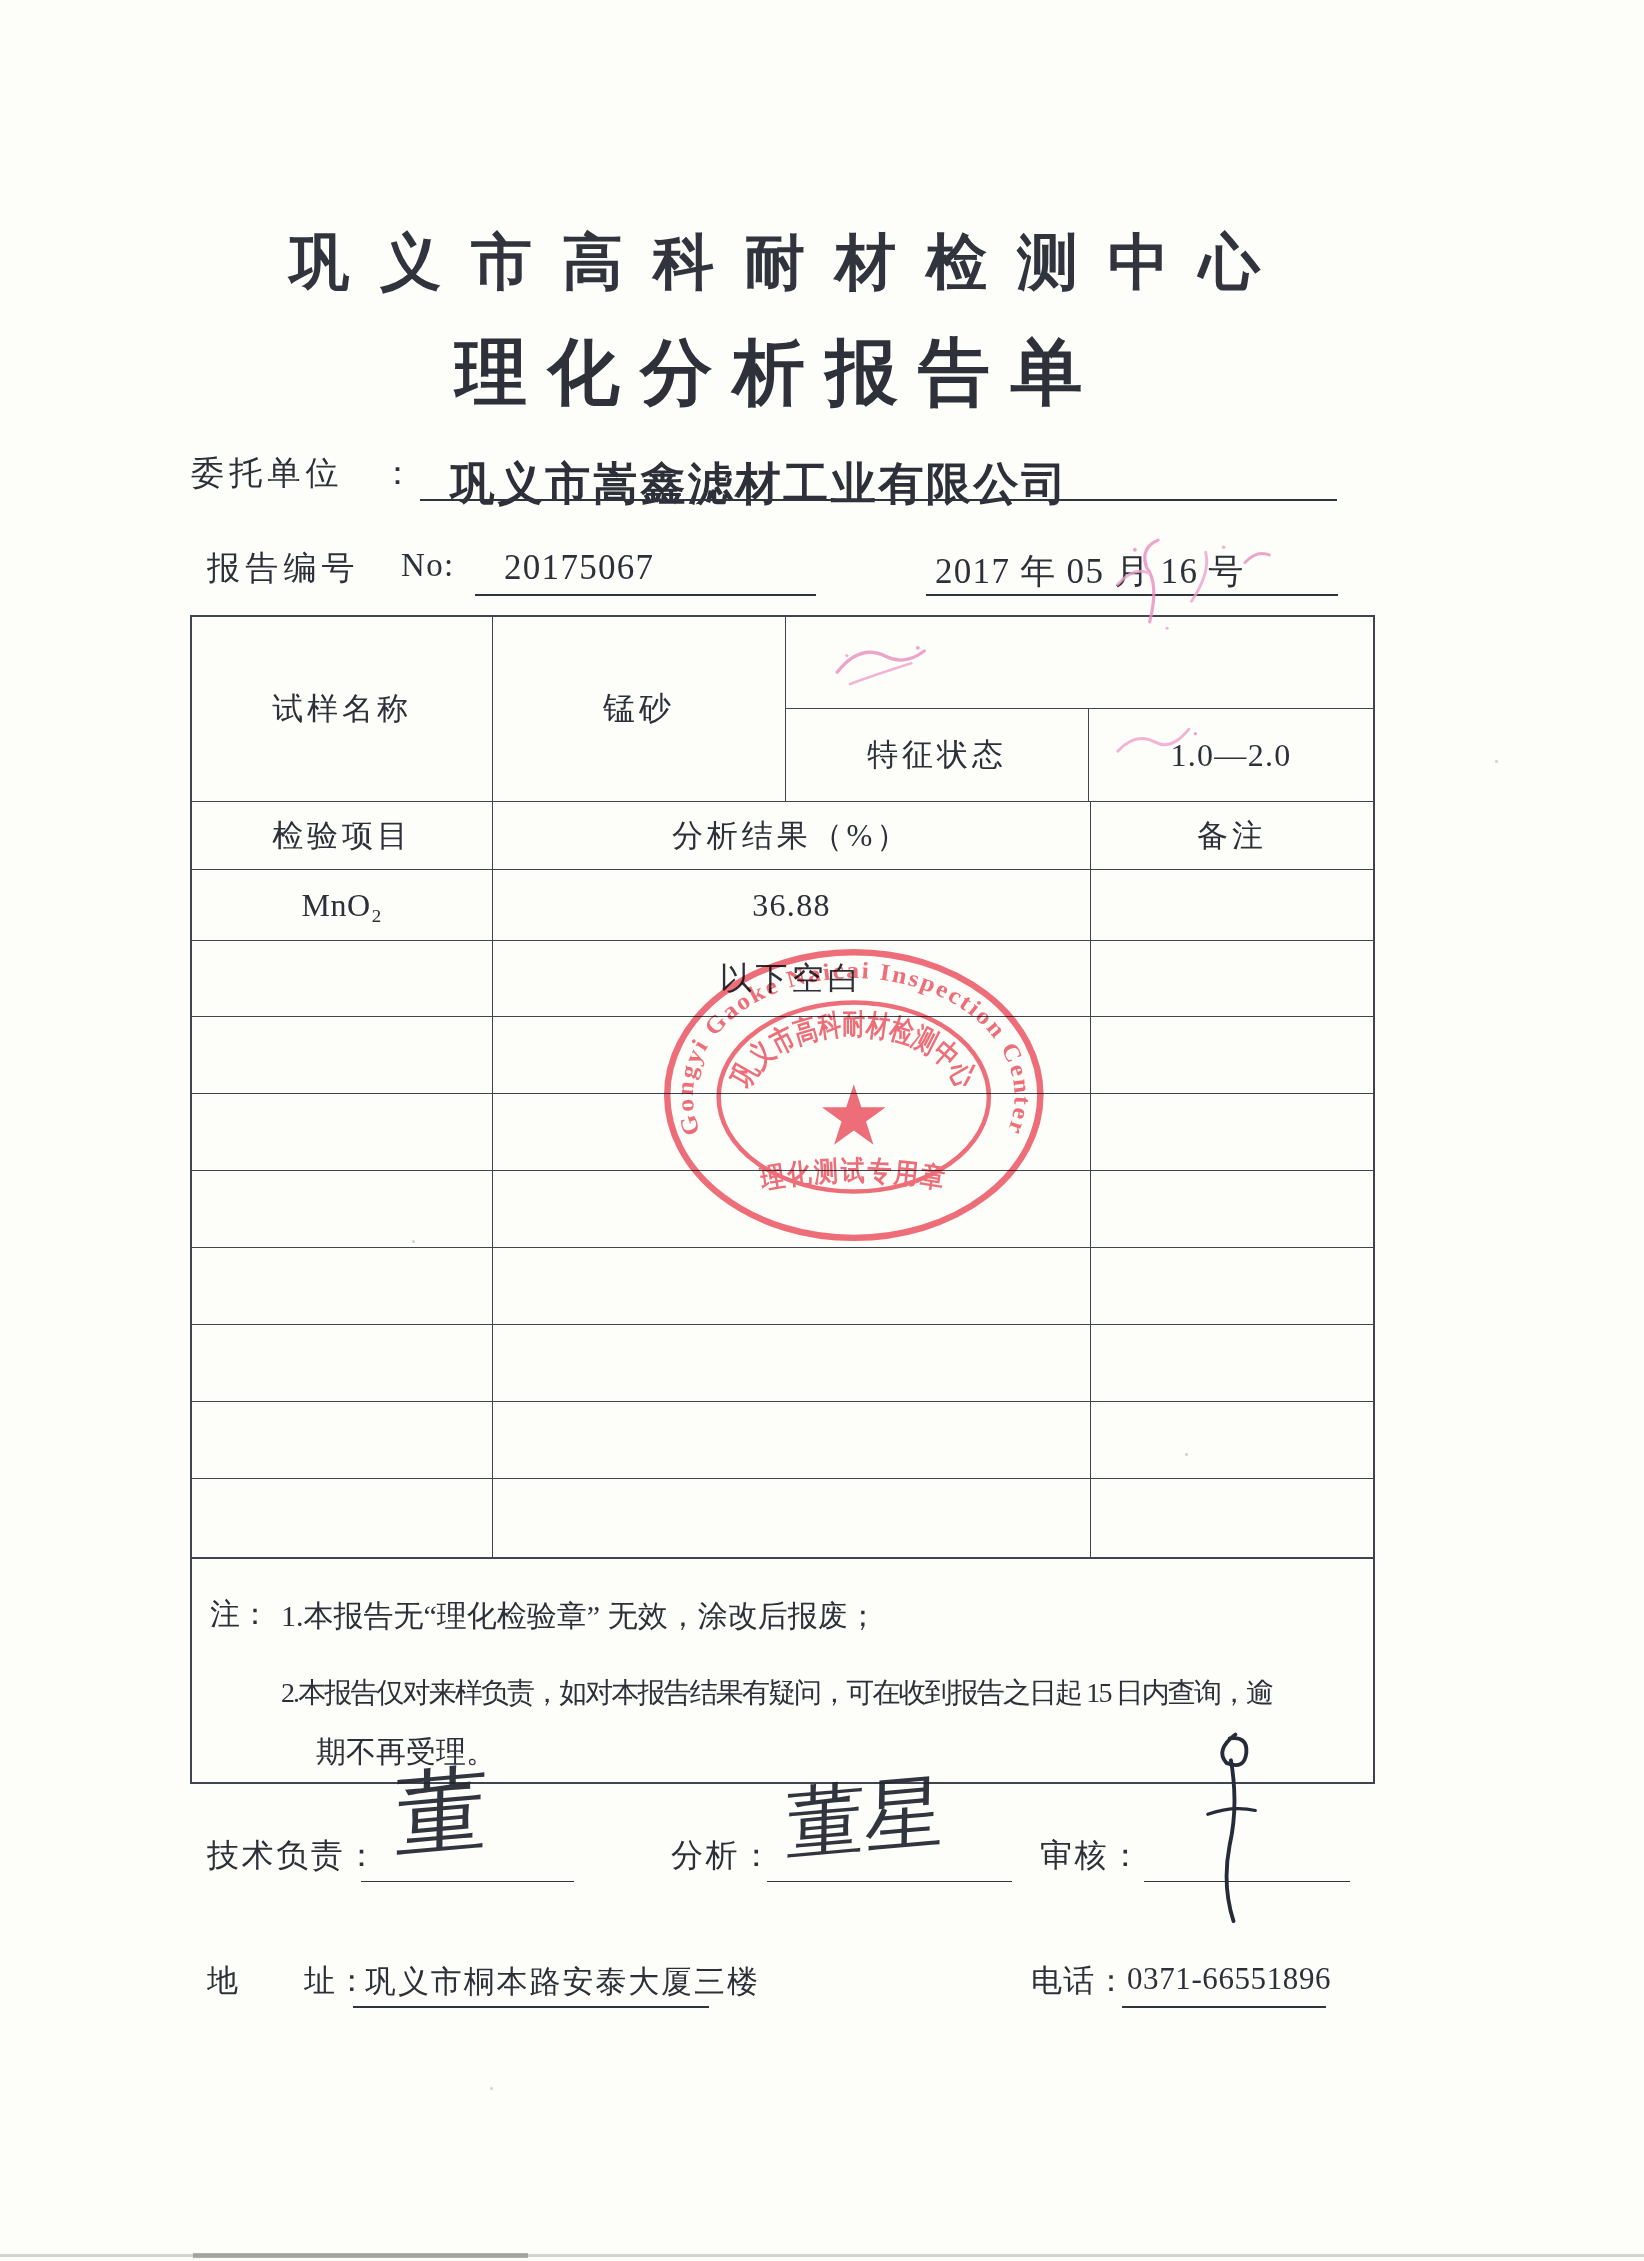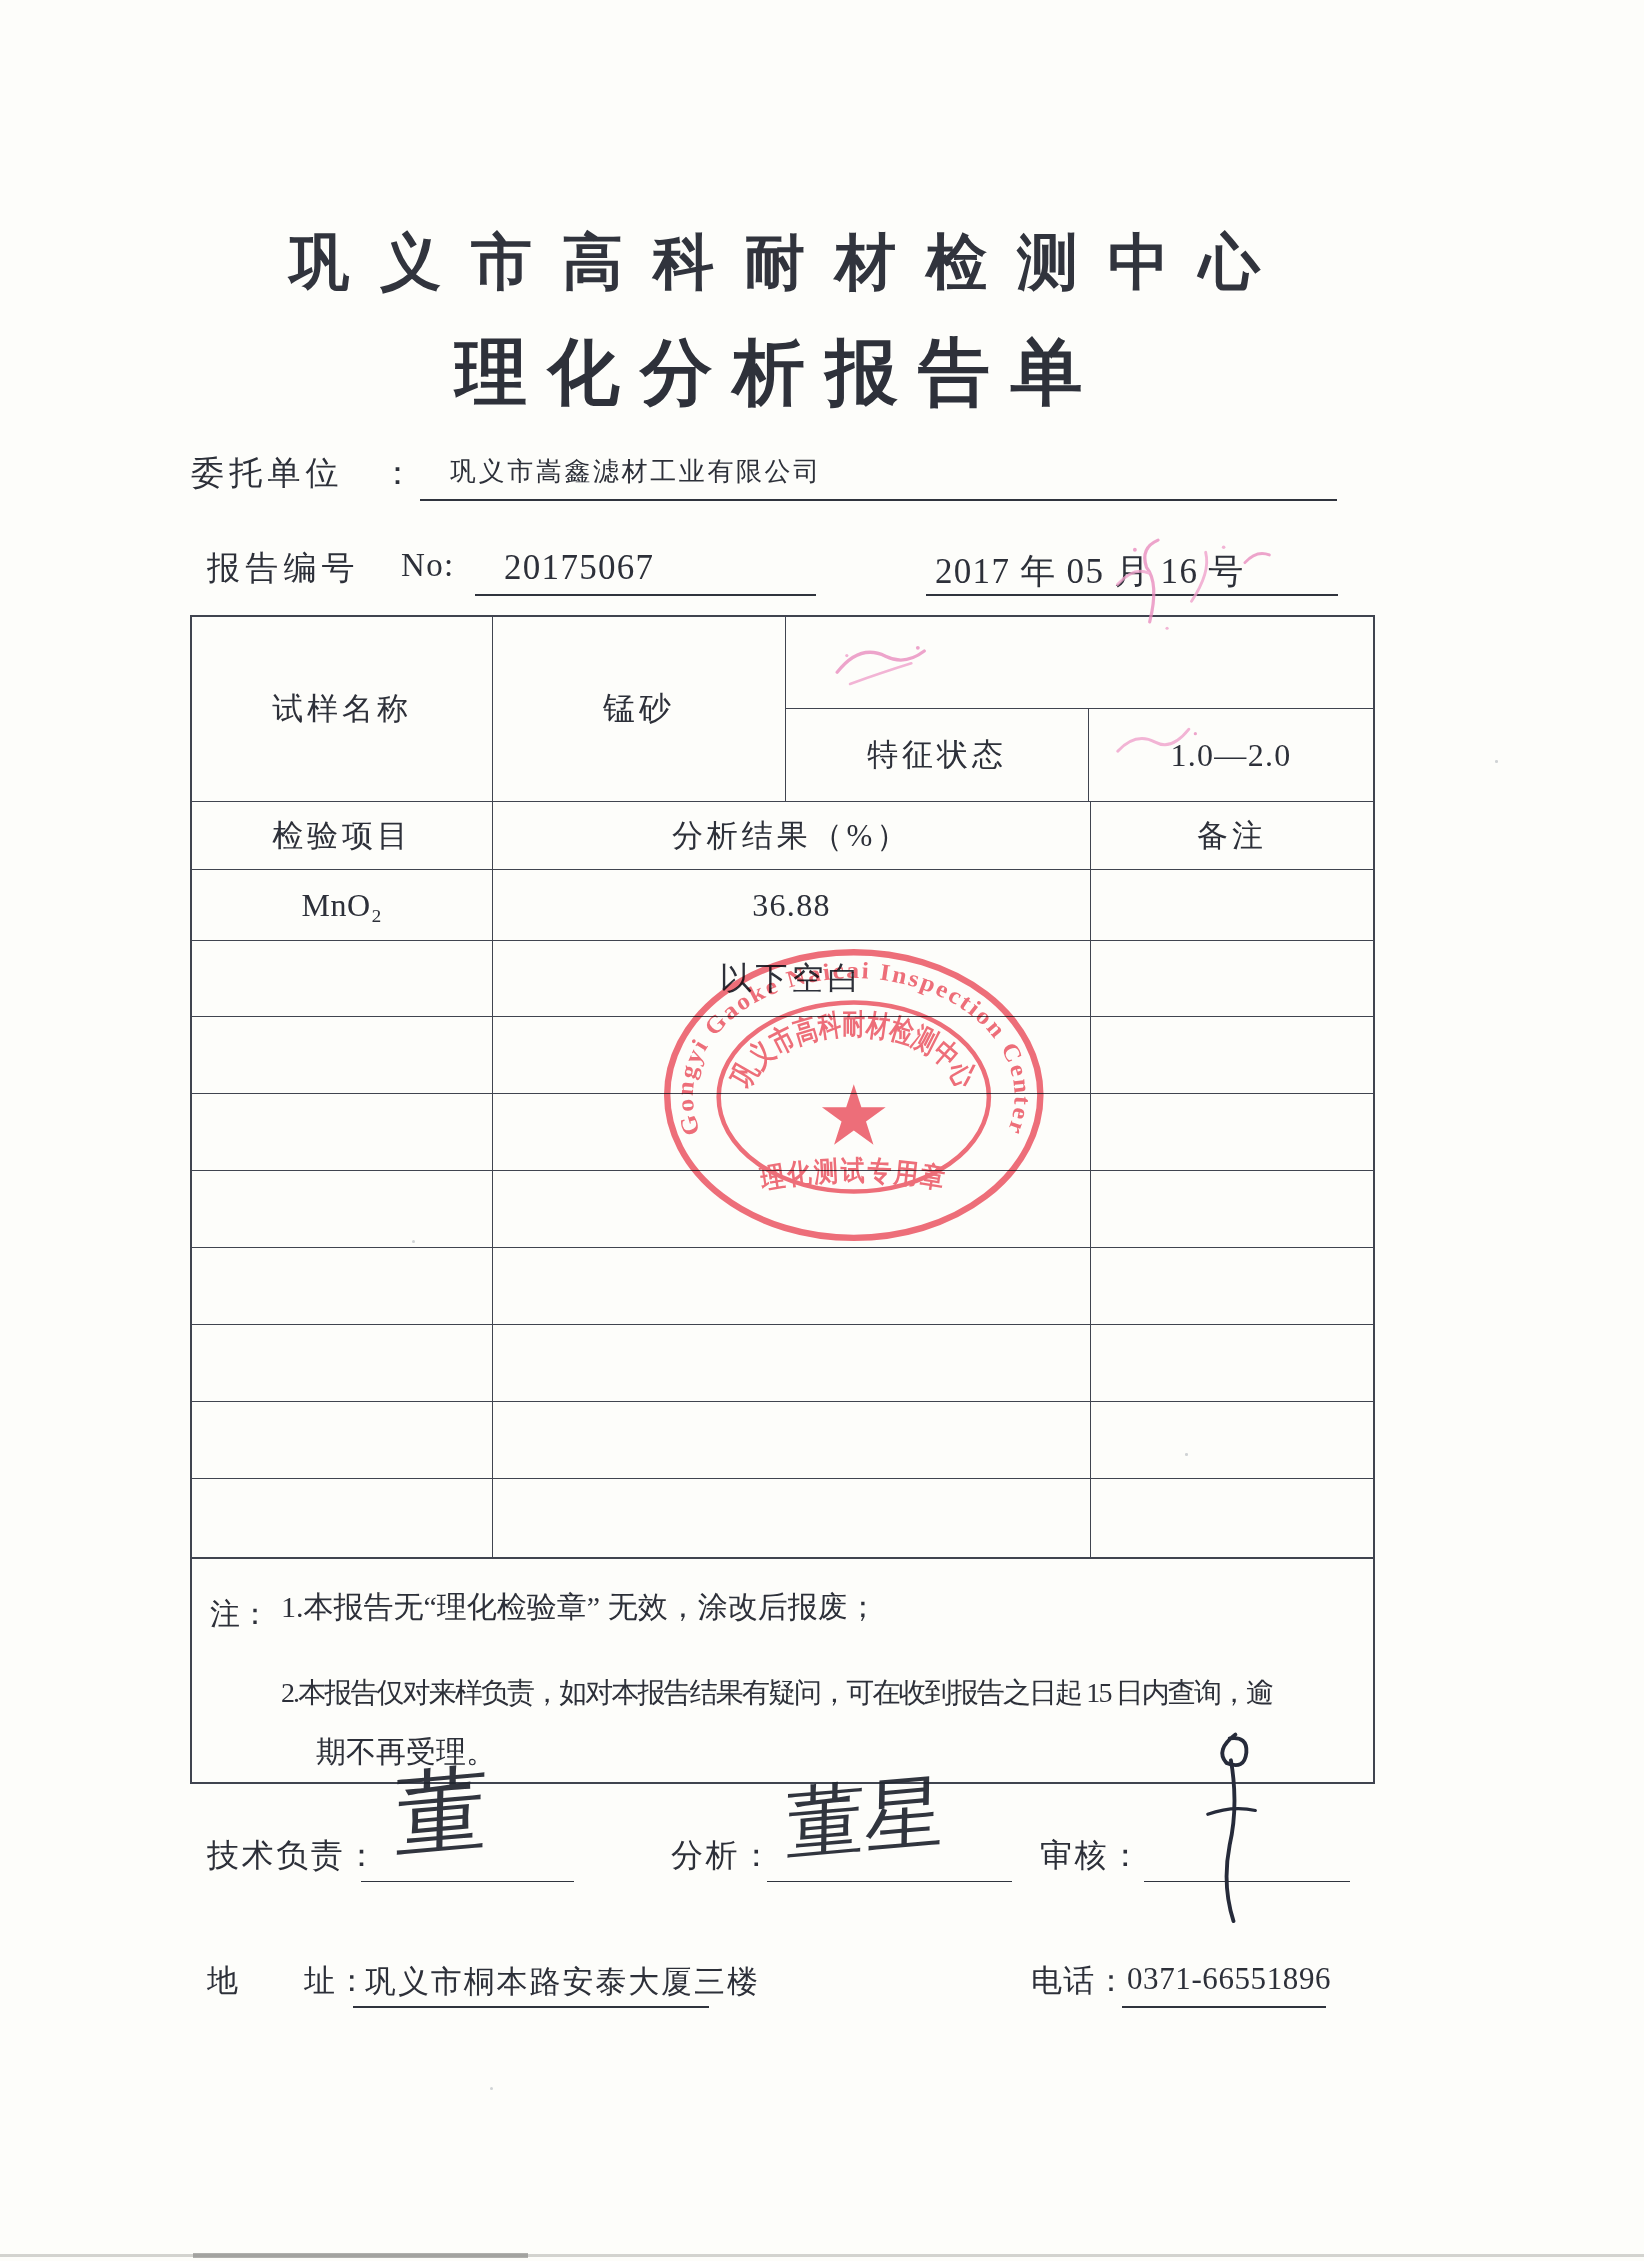--- a/index.html
+++ b/index.html
@@ -11,21 +11,21 @@
   }
   .abs{position:absolute;}
   .nowrap{white-space:nowrap;}
 
   
   .title1{font-size:61px; font-weight:600; letter-spacing:30px; color:#31343d;}
   .title2{font-size:72px; font-weight:700; letter-spacing:20.6px; color:#2e313a;}
 
   
   .flabel{font-size:33px; letter-spacing:5.2px;}
-  .fvalue{font-size:26px; letter-spacing:2.6px;}
+  .fvalue{font-size:45px; letter-spacing:2.6px;font-weight:bold;}
   .num{font-size:35px; letter-spacing:1.3px;}
   .uline{border-bottom:2.6px solid #30343d; height:0;}
 
   
   .rtable{
     left:190px; top:615px; width:1185px; height:944px;
     border:2.6px solid #40444f; display:flex; flex-direction:column;
     box-sizing:border-box;
   }
   .t-row{display:flex; border-bottom:1.9px solid #40444f; box-sizing:border-box;}
@@ -194,21 +194,21 @@
     <path d="M35,92 q25,-28 48,-18" stroke="#f0a3cc" stroke-width="4.5" fill="none" stroke-linecap="round"></path>
     <path d="M150,118 q30,-45 22,-76" stroke="#f0a3cc" stroke-width="4.5" fill="none" stroke-linecap="round"></path>
     <path d="M233,58 q18,-20 38,-12" stroke="#ea8fc0" stroke-width="4.5" fill="none" stroke-linecap="round"></path>
     <circle cx="62" cy="38" r="3" fill="#ea8fc0"></circle>
     <circle cx="200" cy="34" r="2.8" fill="#f0a3cc"></circle>
     <circle cx="112" cy="160" r="2.5" fill="#f0a3cc"></circle>
   </svg>
 
   <div class="abs notes">
     <div class="abs note-txt" style="left:18px; top:35px;">注：</div>
-    <div class="abs note-txt nowrap" style="left:89px; top:28px;">1.本报告无“理化检验章” 无效，涂改后报废；</div>
+    <div class="abs note-txt nowrap" style="left:89px; top:37px;">1.本报告无“理化检验章” 无效，涂改后报废；</div>
     <div class="abs note-long nowrap" style="left:89px; top:115px;">2.本报告仅对来样负责，如对本报告结果有疑问，可在收到报告之日起 15 日内查询，逾</div>
     <div class="abs note-txt nowrap" style="left:124px; top:173px;">期不再受理。</div>
   </div>
 
   <div class="abs siglabel nowrap" style="left:207px; top:1834px;">技术负责：</div>
   <div class="abs uline" style="left:361px; top:1881px; width:213px; border-bottom-width:1.9px;"></div>
   <div class="abs handwrite nowrap" style="left:394px; top:1754px;">董</div>
 
   <div class="abs siglabel nowrap" style="left:671px; top:1834px;">分析：</div>
   <div class="abs uline" style="left:767px; top:1881px; width:245px; border-bottom-width:1.9px;"></div>

